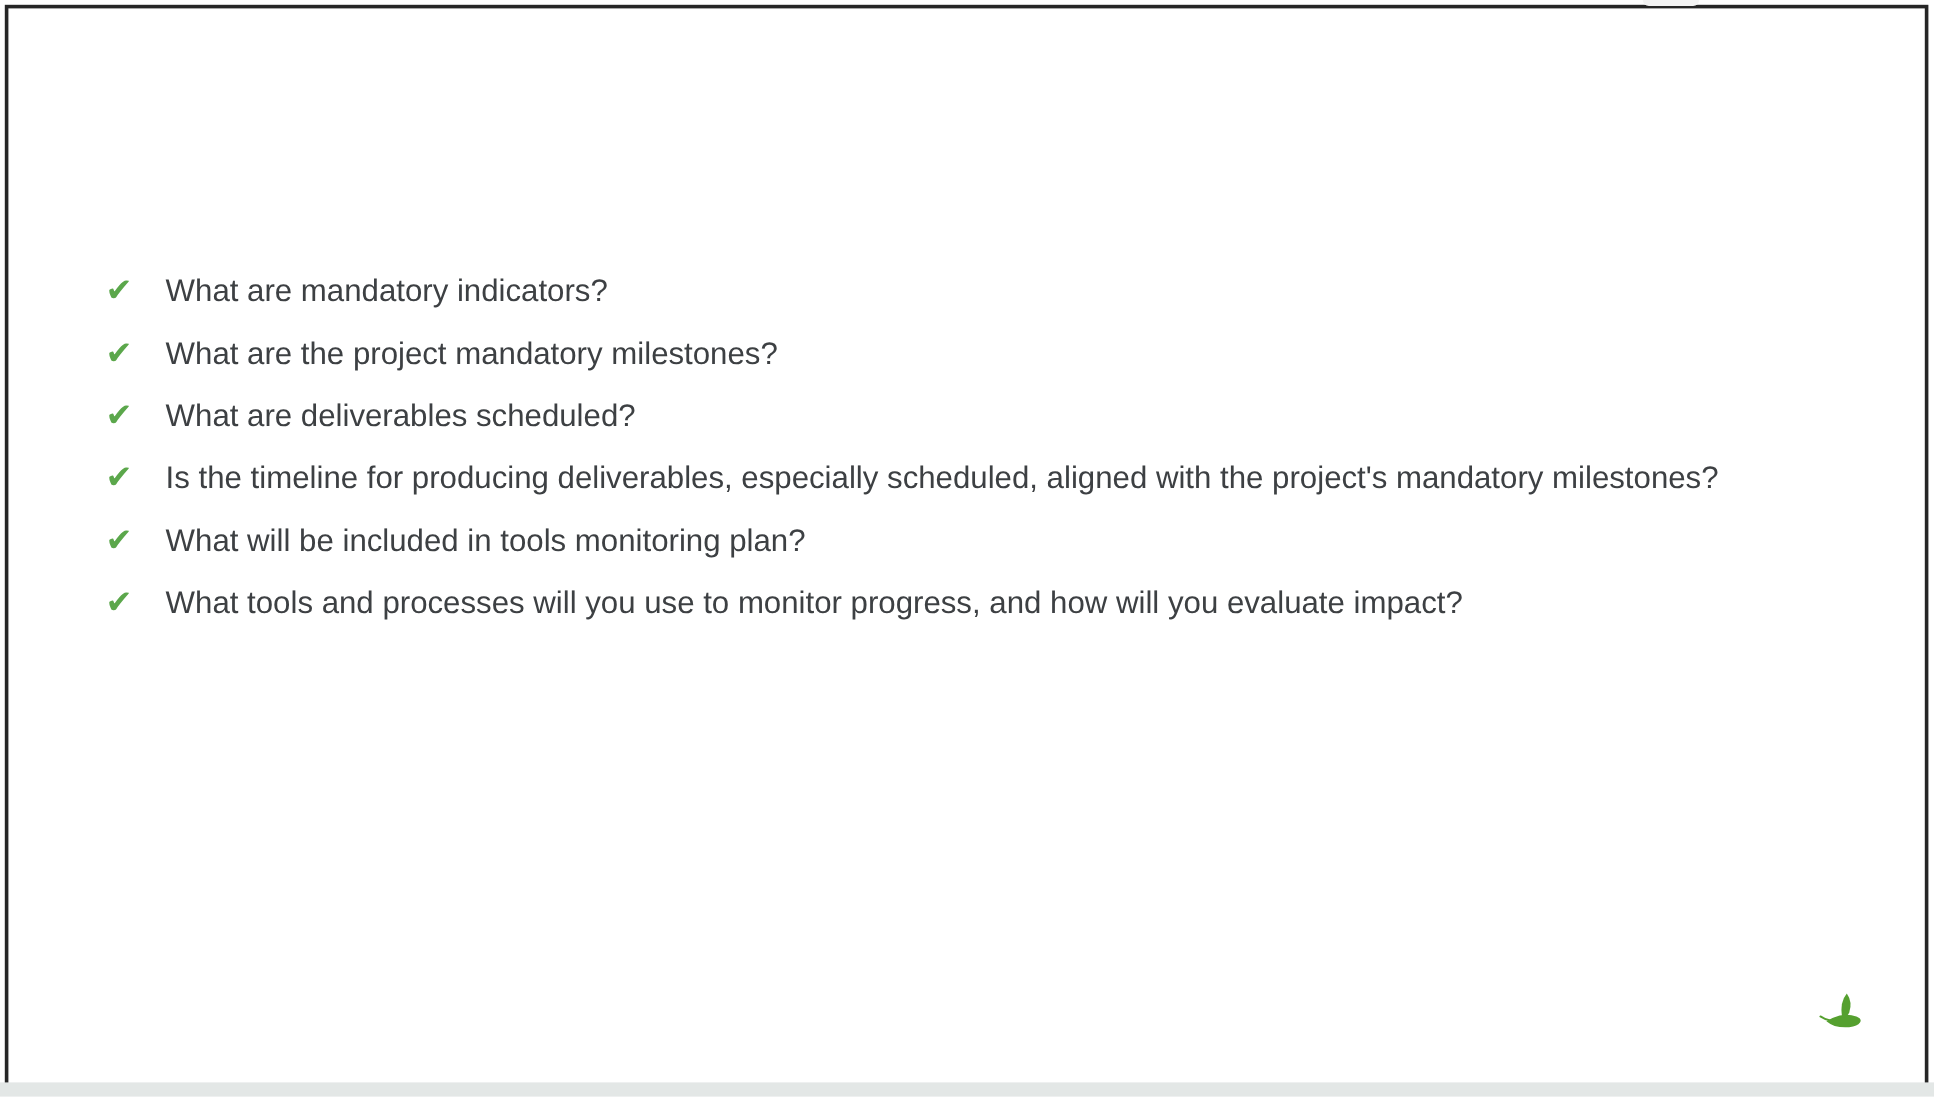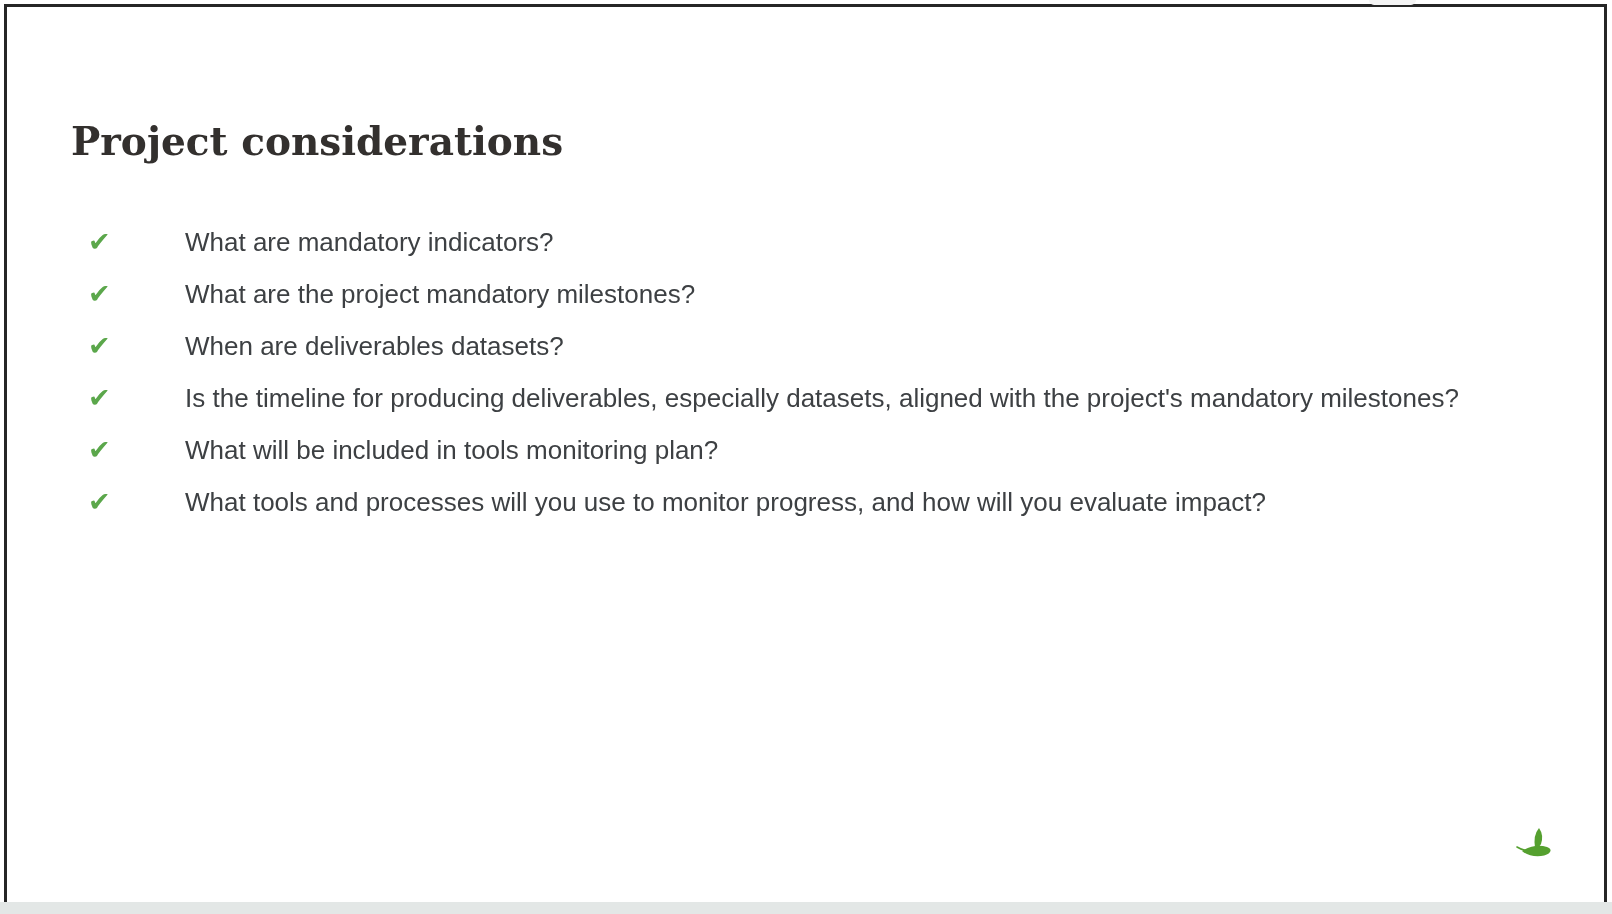--- a/index.html
+++ b/index.html
@@ -61,56 +61,55 @@
     line-height: 52px;
     color: #3d4043;
   }
   ul.checklist .check {
     flex: 0 0 50px;
     width: 50px;
     font-size: 27px;
     line-height: 52px;
     color: #5ba74b;
   }
-  ul.checklist .item-text { flex: 1 1 auto; margin-left: 47px; }
+  ul.checklist .item-text { flex: 1 1 auto; }
 
   .leaf-logo {
     position: absolute;
     left: 1508px; top: 814px;
     width: 40px; height: 40px;
     z-index: 2;
   }
 </style>
 </head>
 <body>
 
 <div class="stage">
 
   <div class="top-tab"></div>
 
   <div class="slide-frame">
 
-    <h1 class="slide-title">Project considerations</h1>
 
     <ul class="checklist">
       <li>
         <span class="check">✔</span>
         <span class="item-text">What are mandatory indicators?</span>
       </li>
       <li>
         <span class="check">✔</span>
         <span class="item-text">What are the project mandatory milestones?</span>
       </li>
       <li>
         <span class="check">✔</span>
-        <span class="item-text">When are deliverables datasets?</span>
+        <span class="item-text">What are deliverables scheduled?</span>
       </li>
       <li>
         <span class="check">✔</span>
-        <span class="item-text">Is the timeline for producing deliverables, especially datasets, aligned with the project's mandatory milestones?</span>
+        <span class="item-text">Is the timeline for producing deliverables, especially scheduled, aligned with the project's mandatory milestones?</span>
       </li>
       <li>
         <span class="check">✔</span>
         <span class="item-text">What will be included in tools monitoring plan?</span>
       </li>
       <li>
         <span class="check">✔</span>
         <span class="item-text">What tools and processes will you use to monitor progress, and how will you evaluate impact?</span>
       </li>
     </ul>

